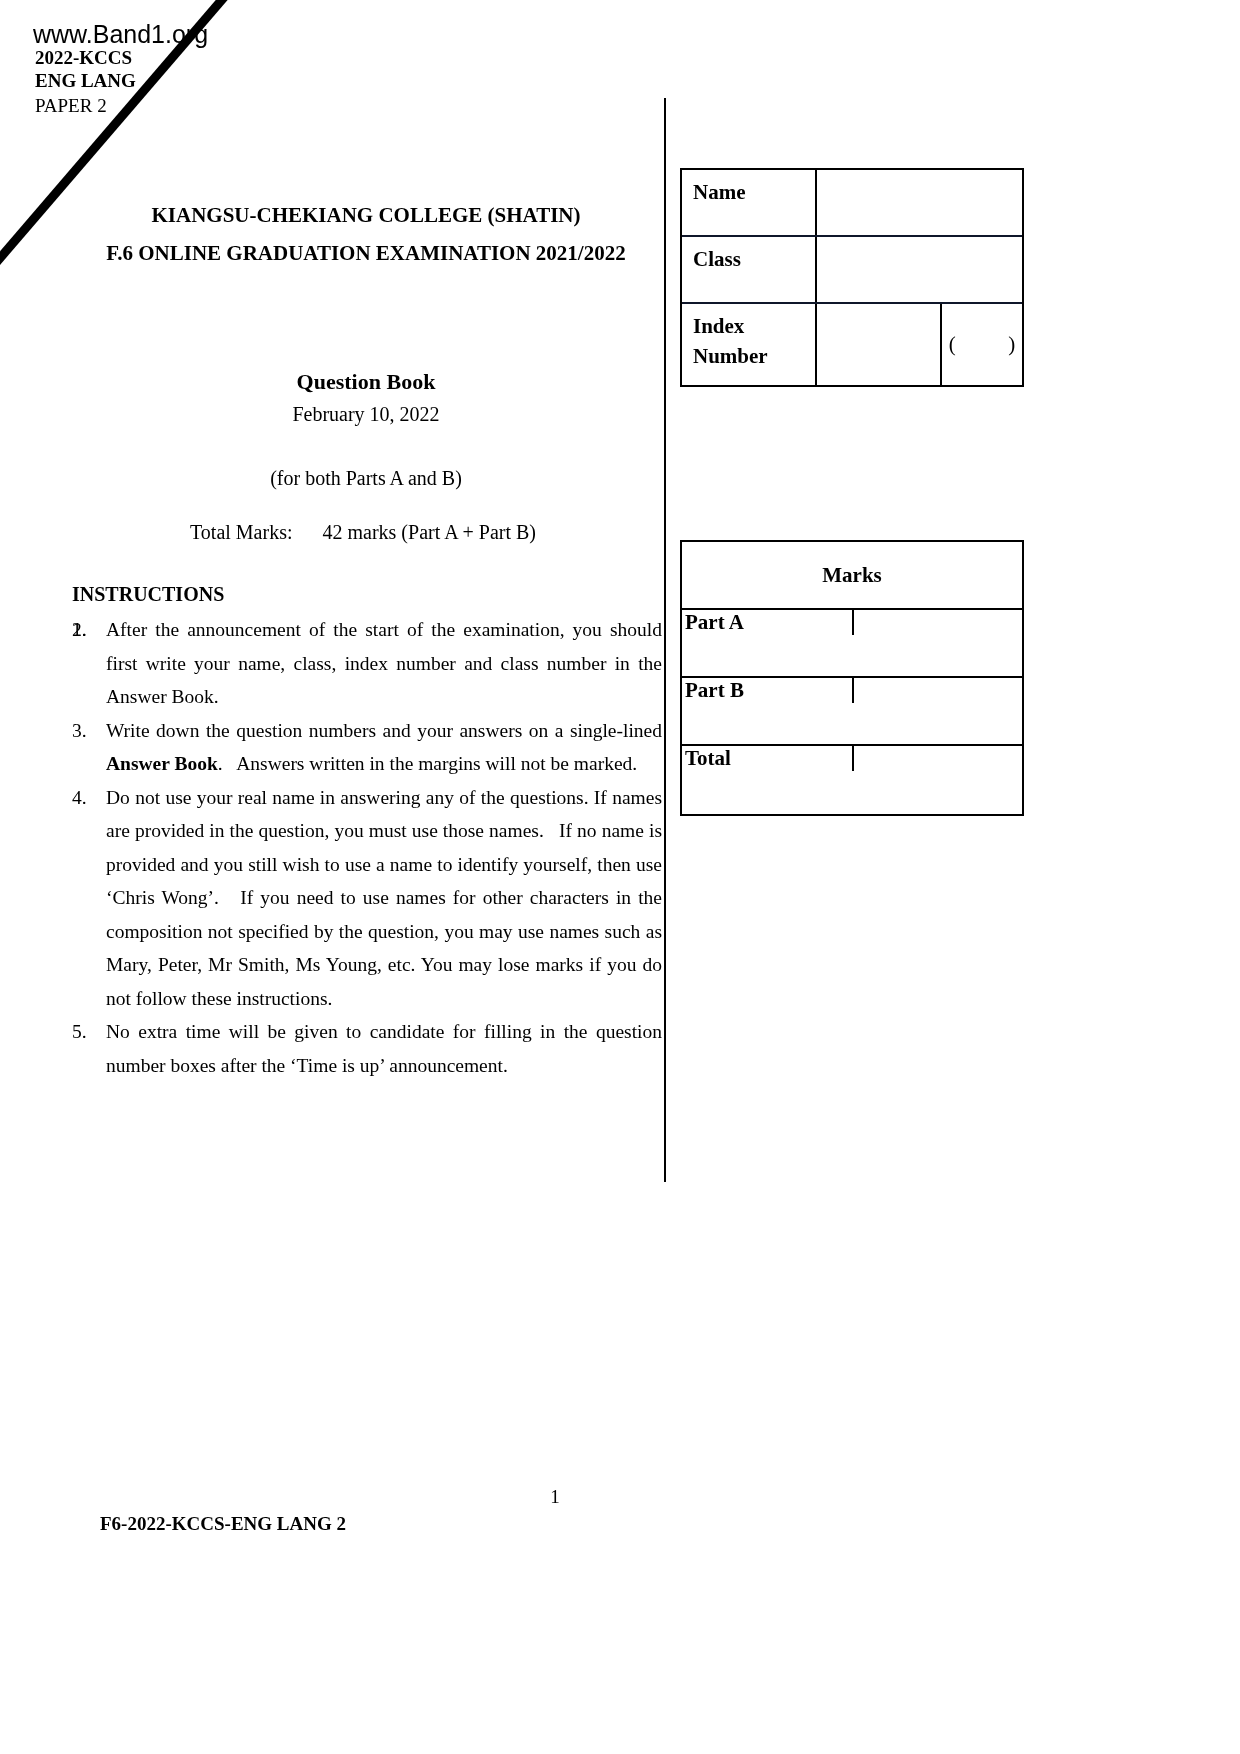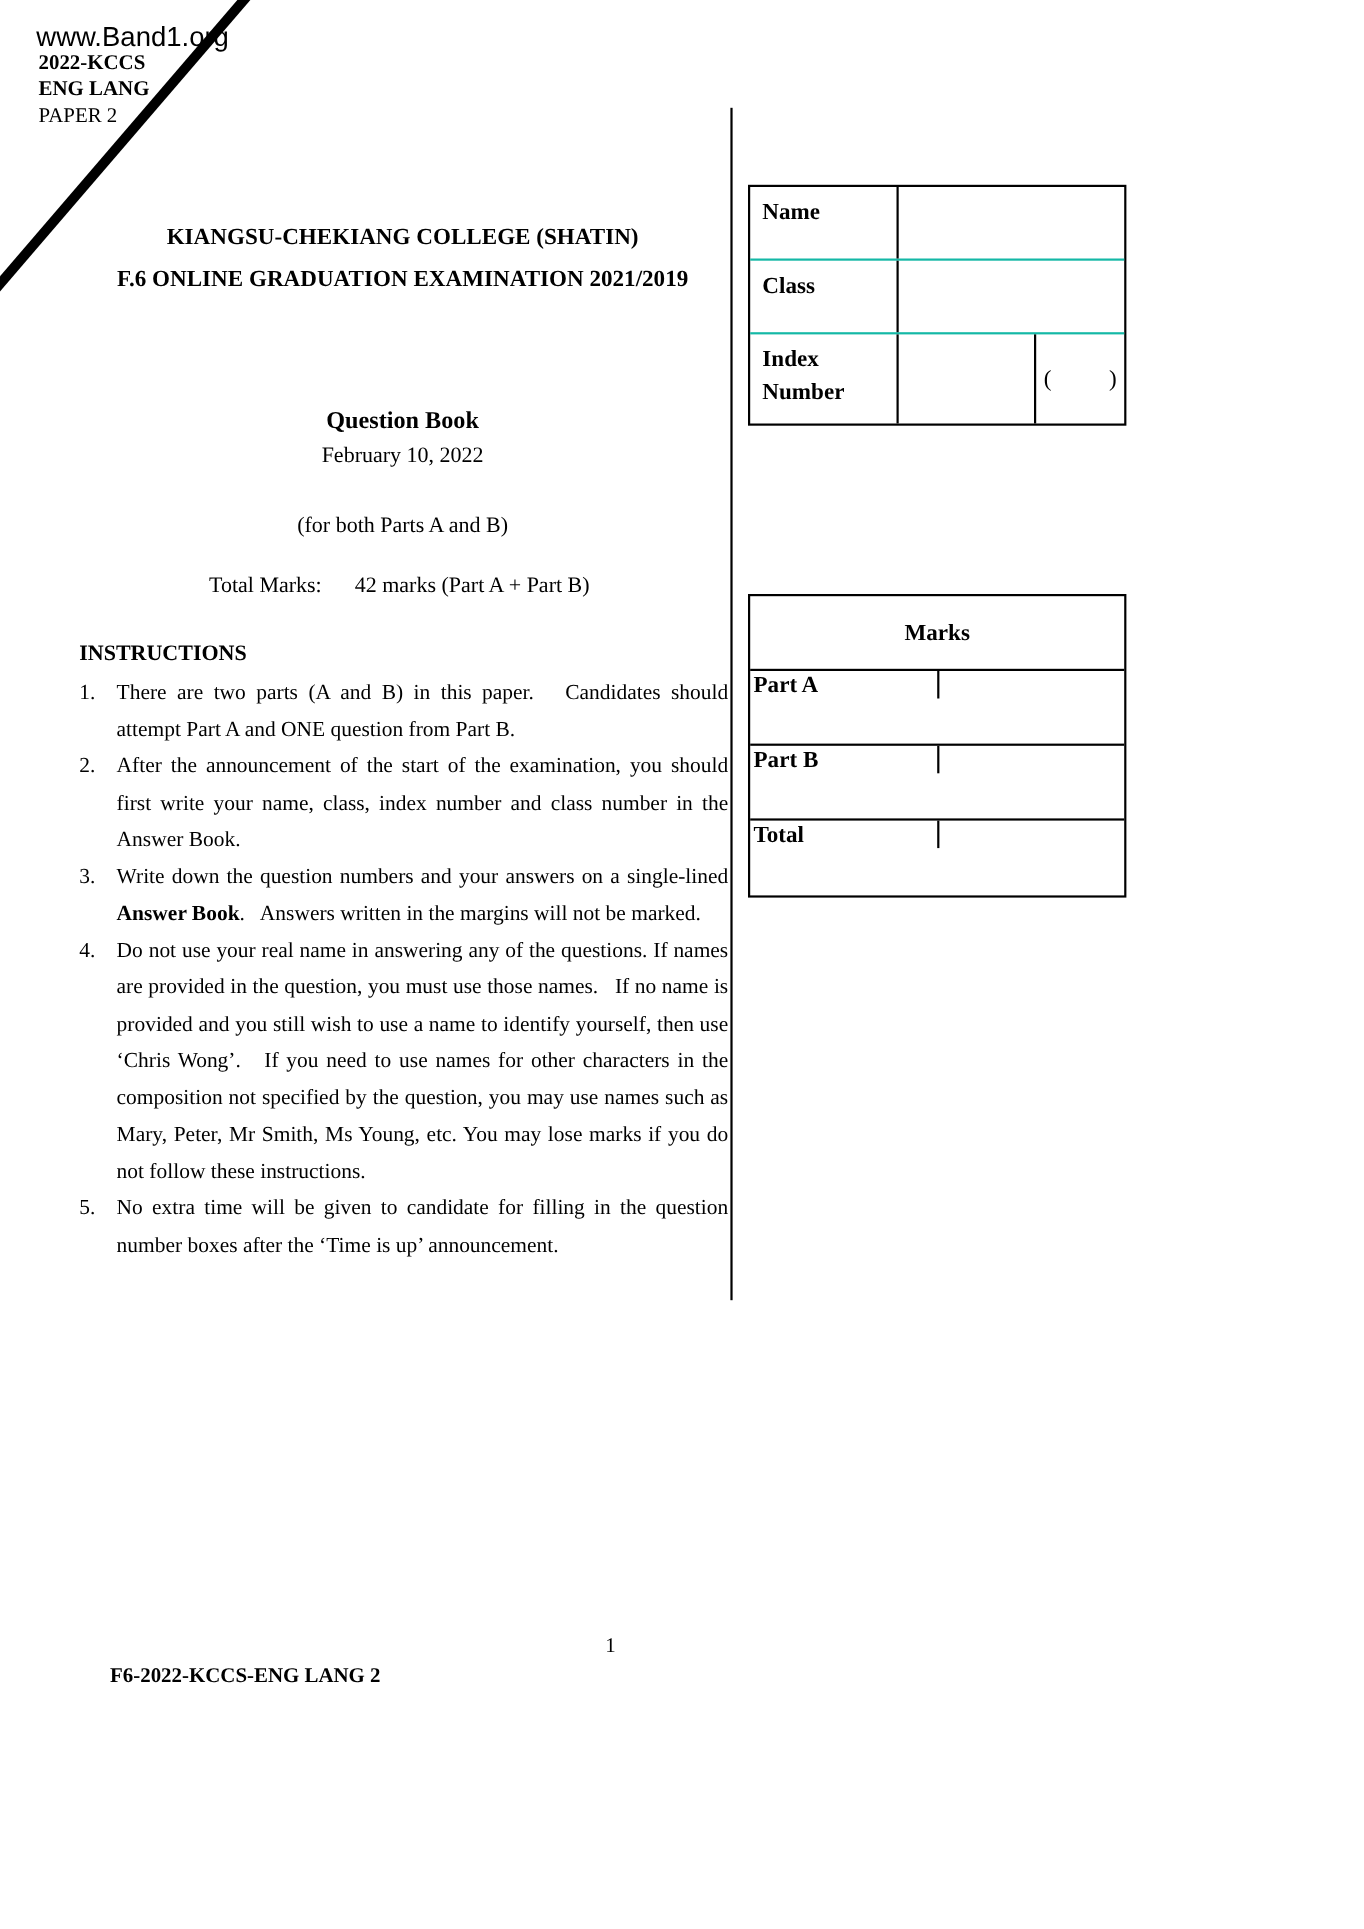--- a/index.html
+++ b/index.html
@@ -46,21 +46,21 @@
     height: 1084px; width: 0;
     border-left: 2px solid #000;
   }
 
   
   .stu-table {
     left: 680px; top: 168px; width: 344px;
     border: 2px solid #000;
     font-size: 21px; font-weight: bold;
   }
-  .stu-row { display: flex; height: 67px; border-bottom: 2px solid #14b8a6; }
+  .stu-row { display: flex; height: 67px; border-bottom: 2px solid #0f172a; }
   .stu-row:last-child { border-bottom: none; height: 81px; }
   .stu-cell { padding: 7px 0 0 11px; }
   .stu-label { width: 135px; border-right: 2px solid #000; line-height: 30px; }
   .stu-value { flex: 1; }
   .stu-value-idx { width: 125px; border-right: 2px solid #000; }
   .stu-parens {
     flex: 1; display: flex; align-items: center; justify-content: center;
     font-weight: 400; font-size: 21px; white-space: pre;
     padding: 0;
   }
@@ -100,21 +100,21 @@
 
   <div class="abs watermark">www.Band1.org</div>
   <div class="abs corner-code">2022-KCCS</div>
   <div class="abs corner-subj">ENG LANG</div>
   <div class="abs corner-paper">PAPER 2</div>
   <svg class="abs slash-svg" width="250" height="285" viewBox="0 0 250 285">
     <line x1="232" y1="-12" x2="-12" y2="272" stroke="#000" stroke-width="9"></line>
   </svg>
 
   <div class="abs center-col school">KIANGSU-CHEKIANG COLLEGE (SHATIN)</div>
-  <div class="abs center-col exam">F.6 ONLINE GRADUATION EXAMINATION 2021/2019</div>
+  <div class="abs center-col exam">F.6 ONLINE GRADUATION EXAMINATION 2021/2022</div>
   <div class="abs center-col book">Question Book</div>
   <div class="abs center-col date">February 10, 2022</div>
   <div class="abs center-col parts-note">(for both Parts A and B)</div>
 
   <div class="abs total-marks">
     <span>Total Marks:</span><span class="val">42 marks (Part A + Part B)</span>
   </div>
 
   <div class="abs vdivider"></div>
 
@@ -153,21 +153,20 @@
     <div class="marks-row">
       <div class="marks-label">Total</div>
       <div class="marks-value"></div>
     </div>
   </div>
 
   <div class="abs instr-heading">INSTRUCTIONS</div>
   <div class="abs instr-list">
     <div class="instr-item">
       <span class="instr-num">1.</span>
-      <span class="instr-body">There are two parts (A and B) in this paper.   Candidates should attempt Part A and ONE question from Part B.</span>
     </div>
     <div class="instr-item">
       <span class="instr-num">2.</span>
       <span class="instr-body">After the announcement of the start of the examination, you should first write your name, class, index number and class number in the Answer Book.</span>
     </div>
     <div class="instr-item">
       <span class="instr-num">3.</span>
       <span class="instr-body"><span>Write down the question numbers and your answers on a single-lined </span><b>Answer Book</b><span>.   Answers written in the margins will not be marked.</span></span>
     </div>
     <div class="instr-item">

